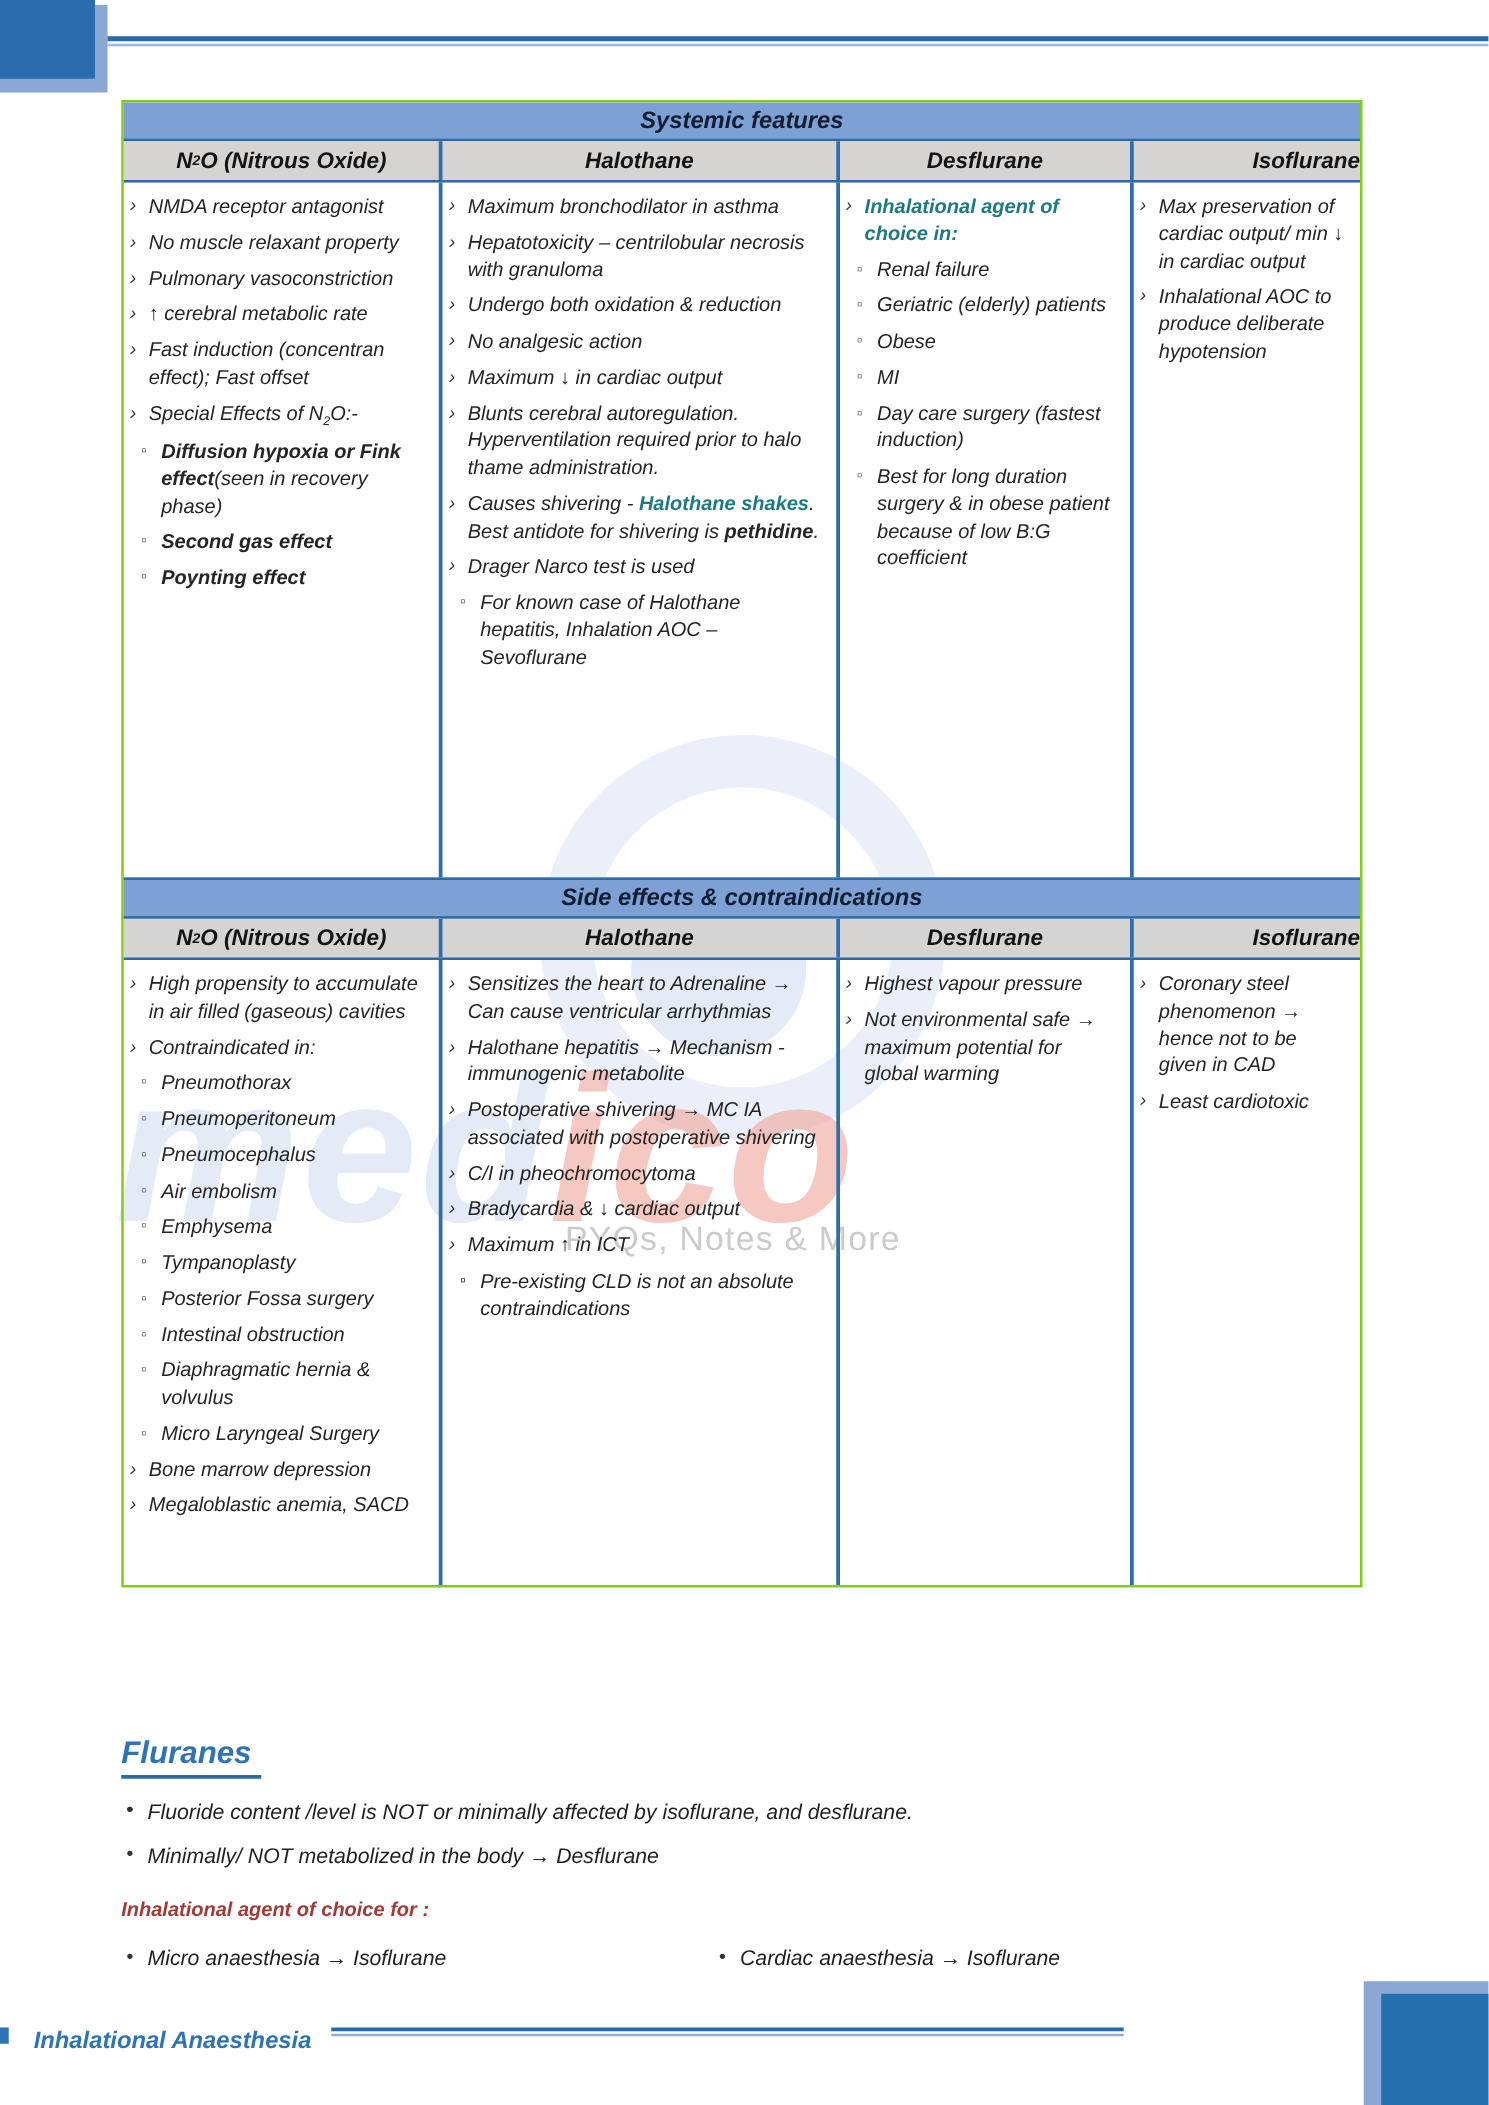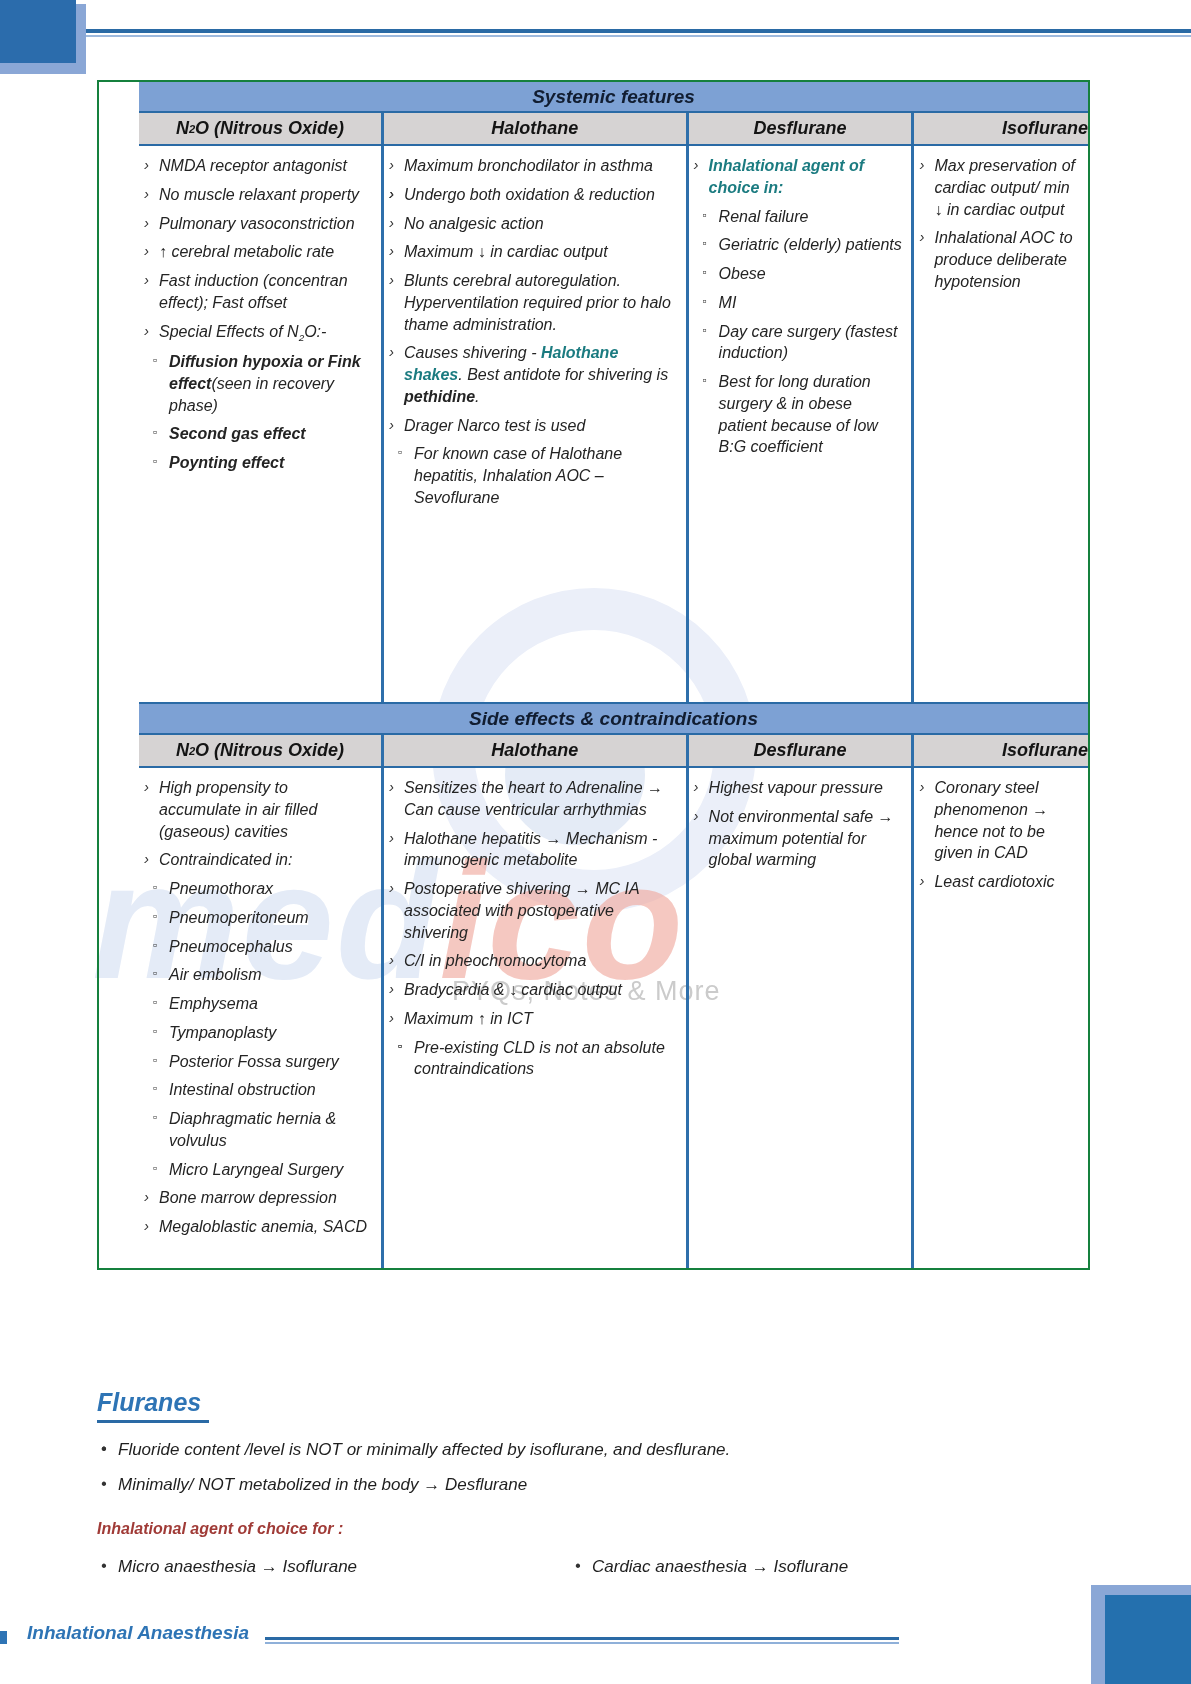--- a/index.html
+++ b/index.html
@@ -24,21 +24,21 @@
            background:#e4ebf6;border-radius:50%;}
   .wm-text{position:absolute;left:92px;top:838px;font-size:166px;font-weight:bold;
            line-height:1;letter-spacing:2px;white-space:nowrap;font-style:italic;}
   .wm-med{color:#e4ebf7;}
   .wm-ico{color:#f0aba1;opacity:.65;}
   .wm-tag{position:absolute;left:452px;top:976px;font-size:27px;color:#cbcbcb;letter-spacing:1px;}
 
   
   .content{position:absolute;left:97px;top:80px;width:993px;z-index:2;}
 
-  .gtable{border:2px solid #15803d;padding-left:40px;}
+  .gtable{border:2px solid #84cc16;}
   .band{height:29px;background:#7da1d4;border-bottom:2px solid #2a6aa5;
         display:flex;align-items:center;justify-content:center;
         font-style:italic;font-weight:bold;font-size:19px;color:#111d31;}
   .cols{display:flex;background:#d6d3d3;border-bottom:2px solid #2a6aa5;}
   .hcell{box-sizing:border-box;display:flex;align-items:center;justify-content:center;
          height:31px;font-style:italic;font-weight:bold;font-size:18px;color:#141414;}
   .hcell + .hcell{border-left:3px solid #2e6fab;}
   .trow{display:flex;}
   .trow1{min-height:556px;}
   .trow2{min-height:500px;}
@@ -65,21 +65,21 @@
               font-style:italic;font-size:17px;color:#1f1f1f;line-height:1.3;}
   .dotlist li > .blt{left:2px;top:0;font-size:16px;}
   .aoc{margin-top:24px;}
   .h-maroon{margin:0;font-size:16px;font-style:italic;font-weight:bold;color:#a03b37;}
   .aoc .dotlist{display:flex;margin-top:18px;}
   .aoc .dotlist li{margin-bottom:0;}
   .aoc .dotlist li:first-child{width:455px;}
 
   
   .footer{position:absolute;left:0;top:1622px;width:899px;display:flex;
-          align-items:flex-end;z-index:2;}
+          align-items:flex-start;z-index:2;}
   .f-sliver{width:7px;height:13px;background:#2e74b5;margin-right:20px;}
   .f-label{font-style:italic;font-weight:bold;font-size:19px;color:#2e74b5;
            white-space:nowrap;margin-right:16px;}
   .f-rule{flex:1;}
   .f-rule .rule-thick{height:3px;background:#2a6aa5;}
   .f-rule .rule-thin{height:2px;background:#8fb0d9;margin-top:2px;}
 </style>
 </head>
 <body>
 
@@ -126,21 +126,21 @@
             <li class="l1"><span class="blt">›</span><span><span>Pulmonary vasoconstriction</span></span></li>
             <li class="l1"><span class="blt">›</span><span><span>↑ cerebral metabolic rate</span></span></li>
             <li class="l1"><span class="blt">›</span><span><span>Fast induction (concentran effect); Fast offset</span></span></li>
             <li class="l1"><span class="blt">›</span><span><span>Special Effects of N</span><sub>2</sub><span>O:-</span></span></li>
             <li class="l2"><span class="blt">▫</span><span><span class="b">Diffusion hypoxia or Fink effect</span><span>(seen in recovery phase)</span></span></li>
             <li class="l2"><span class="blt">▫</span><span><span class="b">Second gas effect</span></span></li>
             <li class="l2"><span class="blt">▫</span><span><span class="b">Poynting effect</span></span></li>
           </ul>
         <ul class="cell c2">
             <li class="l1"><span class="blt">›</span><span><span>Maximum bronchodilator in asthma</span></span></li>
-            <li class="l1"><span class="blt">›</span></li>
+            <li class="l1"><span class="blt">›</span><span><span>Hepatotoxicity – centrilobular necrosis with granuloma</span></span></li>
             <li class="l1"><span class="blt">›</span><span><span>Undergo both oxidation &amp; reduction</span></span></li>
             <li class="l1"><span class="blt">›</span><span><span>No analgesic action</span></span></li>
             <li class="l1"><span class="blt">›</span><span><span>Maximum ↓ in cardiac output</span></span></li>
             <li class="l1"><span class="blt">›</span><span><span>Blunts cerebral autoregulation. Hyperventilation required prior to halo thame administration.</span></span></li>
             <li class="l1"><span class="blt">›</span><span><span>Causes shivering - </span><span class="b teal">Halothane shakes</span><span>. Best antidote for shivering is </span><span class="b">pethidine</span><span>.</span></span></li>
             <li class="l1"><span class="blt">›</span><span><span>Drager Narco test is used</span></span></li>
             <li class="l2"><span class="blt">▫</span><span><span>For known case of Halothane hepatitis, Inhalation AOC – Sevoflurane</span></span></li>
           </ul>
         <ul class="cell c3">
             <li class="l1"><span class="blt">›</span><span><span class="b teal">Inhalational agent of choice in:</span></span></li>

